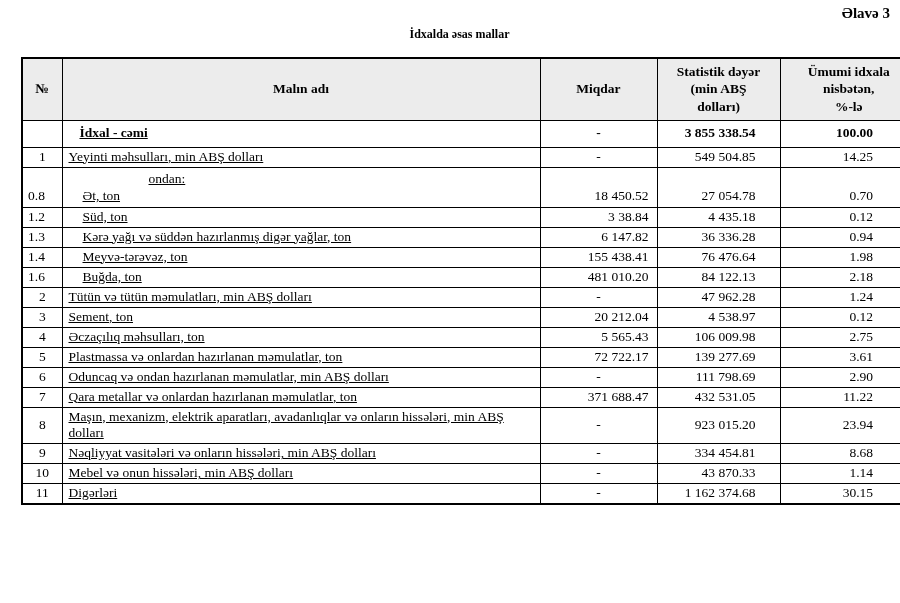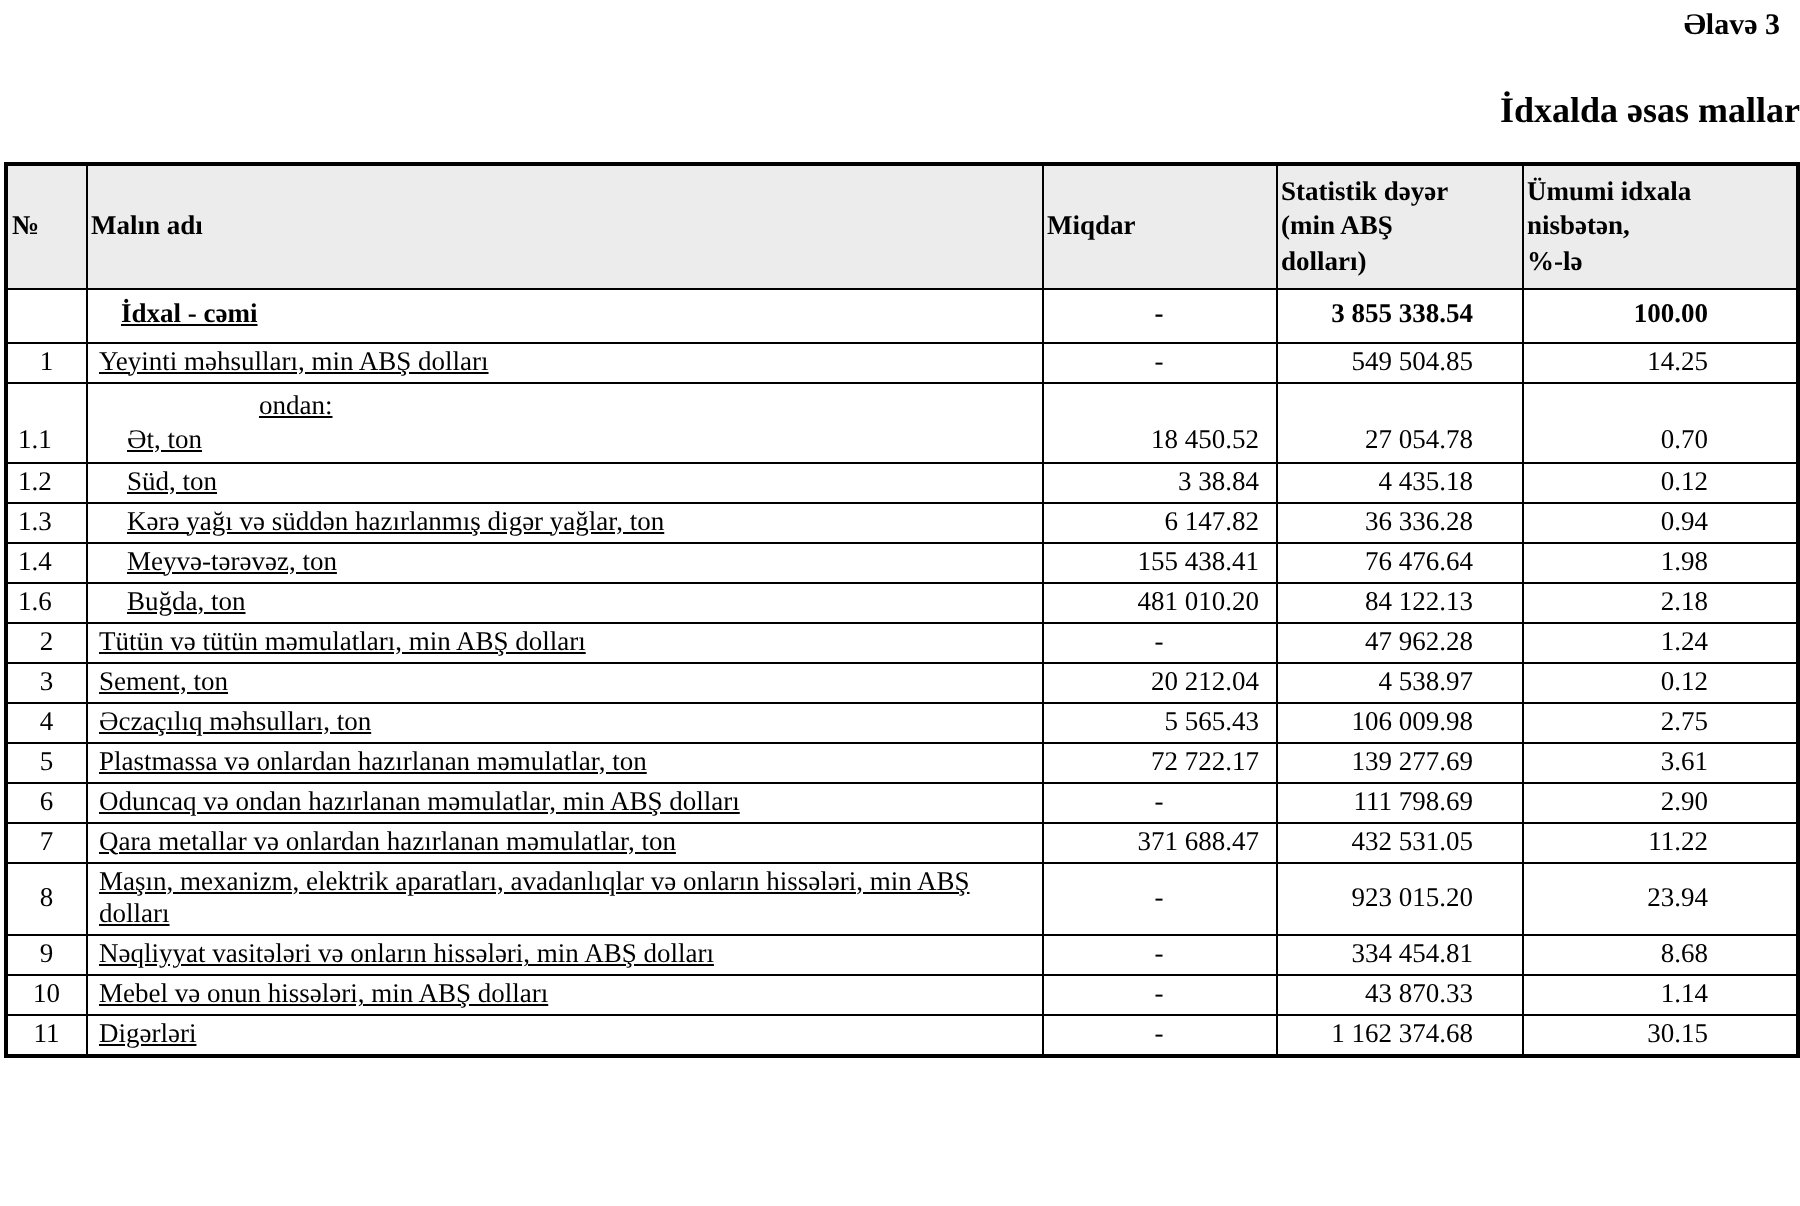--- a/index.html
+++ b/index.html
@@ -4,32 +4,32 @@
 <style>
   * { box-sizing: border-box; }
   html, body {
     margin: 0; padding: 0;
     width: 900px; height: 603px;
     background: #ffffff;
     color: #000000;
     font-family: "Liberation Serif", "DejaVu Serif", serif;
     overflow: hidden;
   }
-  .page { width: 900px; height: 603px; }
+  .page { width: 900px; height: 603px; padding-left: 19px; }
   .appendix {
     text-align: right;
     font-weight: bold;
     font-size: 15px;
     padding: 5px 10px 0 0;
   }
   .doc-title {
-    text-align: right;
+    text-align: center;
     font-weight: bold;
-    font-size: 18px;
-    margin-top: 23px;
+    font-size: 12px;
+    margin-top: 5px;
   }
   table.main {
     border-collapse: collapse;
     table-layout: fixed;
     width: 896px;
     margin: 15px 2px 0 2px;
     border: 2px solid #000;
   }
   col.c-num   { width: 40px; }
   col.c-name  { width: 478px; }
@@ -38,21 +38,21 @@
   col.c-share { width: 138px; }
   th, td {
     border: 1px solid #000;
     font-size: 13.5px;
     padding: 1px 2px;
     vertical-align: middle;
   }
   thead th {
     background: #ececec;
     font-weight: bold;
-    text-align: left;
+    text-align: center;
     height: 62px;
     line-height: 1.3;
     white-space: pre-line;
   }
   tbody td { height: 20px; line-height: 1.25; }
   td.num   { text-align: center; }
   tr.sub td.num { text-align: left; padding-left: 5px; }
   td.name  { text-align: left; padding: 1px 0; text-decoration: underline; }
   td.name .name-text { padding-left: 6px; }
   td.name .name-text.ind { padding-left: 20px; }
@@ -106,21 +106,21 @@
         <tr>
           <td class="num">1</td>
           <td class="name">
             <div class="name-text">Yeyinti məhsulları, min ABŞ dolları</div>
           </td>
           <td class="qty dash">-</td>
           <td class="value">549 504.85</td>
           <td class="share">14.25</td>
         </tr>
         <tr class="sub tall">
-          <td class="num">1.1</td>
+          <td class="num">0.8</td>
           <td class="name">
             <div class="ondan">ondan:</div>
             <div class="name-text ind">Ət, ton</div>
           </td>
           <td class="qty">18 450.52</td>
           <td class="value">27 054.78</td>
           <td class="share">0.70</td>
         </tr>
         <tr class="sub">
           <td class="num">1.2</td>

